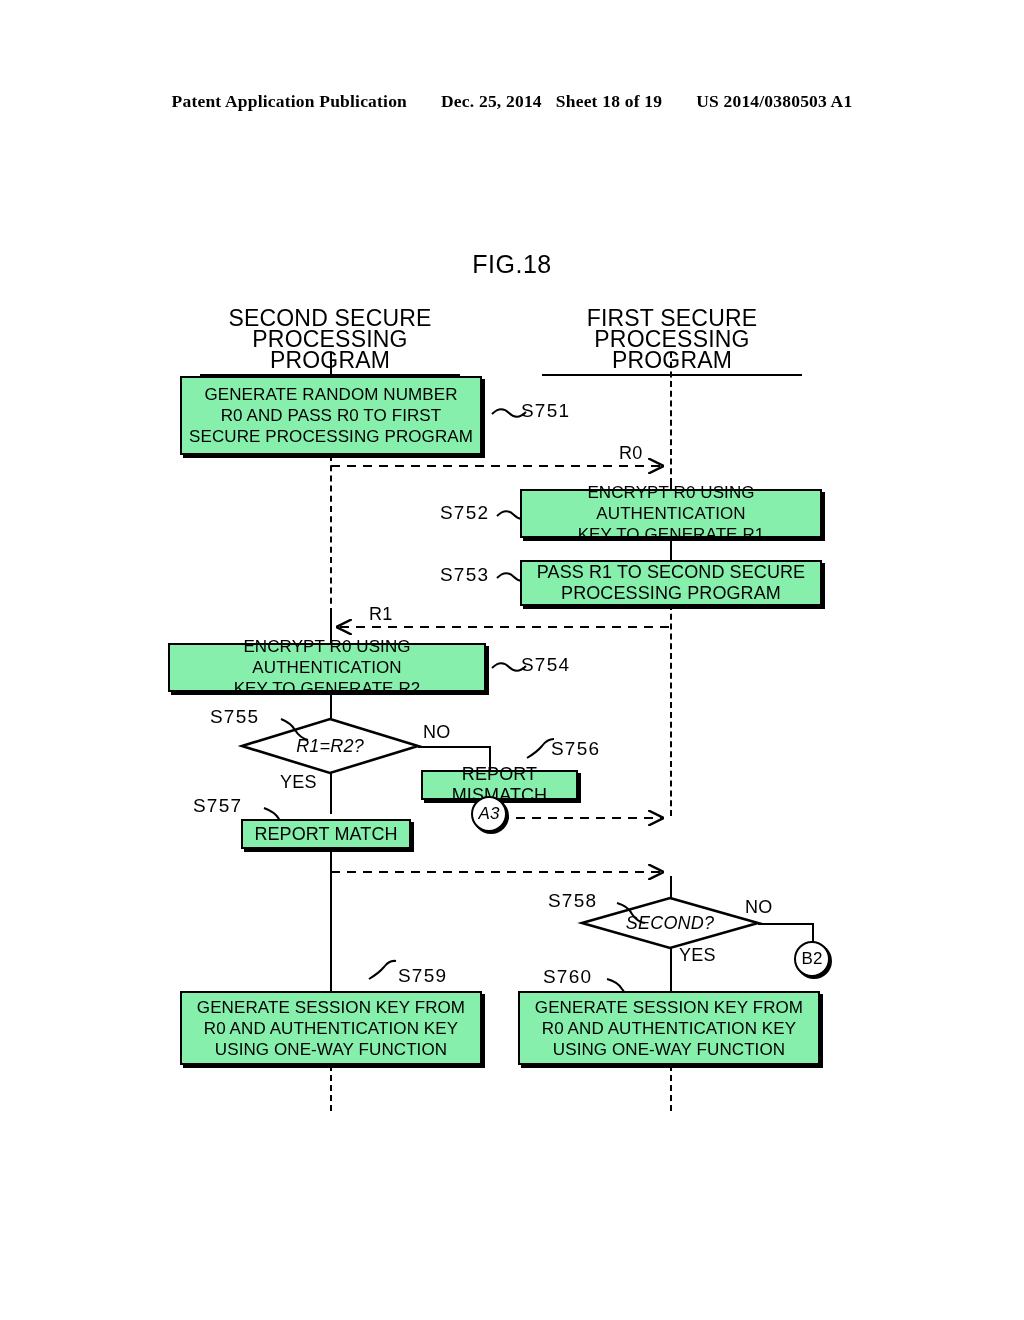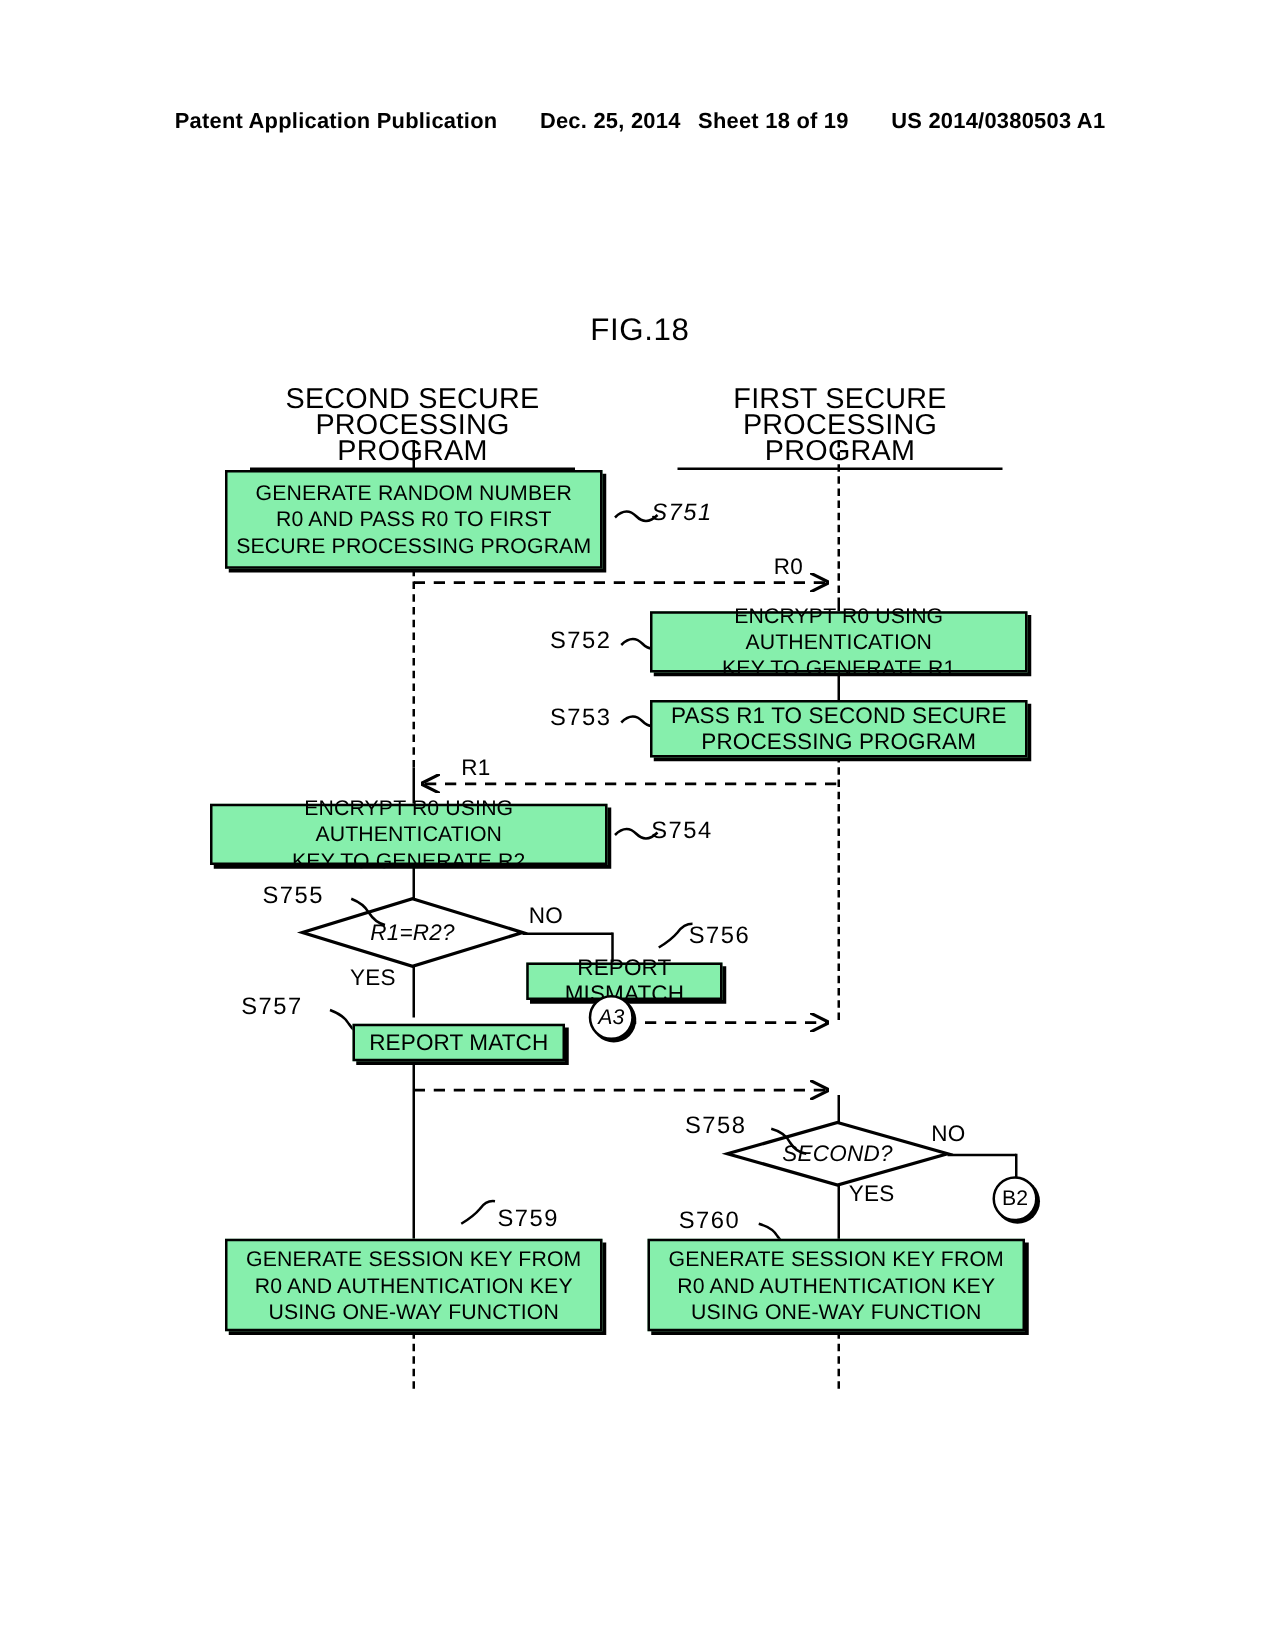--- a/index.html
+++ b/index.html
@@ -18,22 +18,22 @@
 
   
   #page-header {
     position: absolute;
     top: 86px;
     left: 0;
     width: 1024px;
     height: 26px;
     display: flex;
     justify-content: center;
-    align-items: flex-start;
-    font-family: Liberation Sans, sans-serif;
+    align-items: flex-end;
+    font-family: Liberation Serif, serif;
     font-weight: bold;
     font-size: 17.5px;
     letter-spacing: 0.2px;
     white-space: pre;
   }
   #page-header .hgap-a { display: inline-block; width: 34px; }
   #page-header .hgap-b { display: inline-block; width: 14px; }
   #page-header .hgap-c { display: inline-block; width: 34px; }
 
   
@@ -261,21 +261,21 @@
     <span>KEY TO GENERATE R2</span>
   </div>
 </div>
 
 <div class="pbox" style="left:421px; top:770px; width:157px; height:30px; font-size:18px;">
   <div>
     <span>REPORT MISMATCH</span>
   </div>
 </div>
 
-<div class="pbox" style="left:241px; top:819px; width:170px; height:30px; font-size:18px;margin-left:41px;">
+<div class="pbox" style="left:241px; top:819px; width:170px; height:30px; font-size:18px;">
   <div>
     <span>REPORT MATCH</span>
   </div>
 </div>
 
 <div class="pbox" style="left:180px; top:991px; width:302px; height:74px;">
   <div>
     <span>GENERATE SESSION KEY FROM</span>
     <span>R0 AND AUTHENTICATION KEY</span>
     <span>USING  ONE-WAY FUNCTION</span>
@@ -299,21 +299,21 @@
 </div>
 
 <div class="conn-circle" style="left:471px; top:796px; width:36px; height:36px;font-style:italic;">
   <span>A3</span>
 </div>
 
 <div class="conn-circle" style="left:794px; top:941px; width:36px; height:36px;">
   <span>B2</span>
 </div>
 
-<div class="step-label" style="left:521px; top:400px;font-style:italic;">S751</div>
+<div class="step-label" style="left:521px; top:400px;">S751</div>
 <div class="step-label" style="left:440px; top:502px;">S752</div>
 <div class="step-label" style="left:440px; top:564px;">S753</div>
 <div class="step-label" style="left:521px; top:654px;">S754</div>
 <div class="step-label" style="left:210px; top:706px;">S755</div>
 <div class="step-label" style="left:551px; top:738px;">S756</div>
 <div class="step-label" style="left:193px; top:795px;">S757</div>
 <div class="step-label" style="left:548px; top:890px;">S758</div>
 <div class="step-label" style="left:398px; top:965px;">S759</div>
 <div class="step-label" style="left:543px; top:966px;">S760</div>
 

